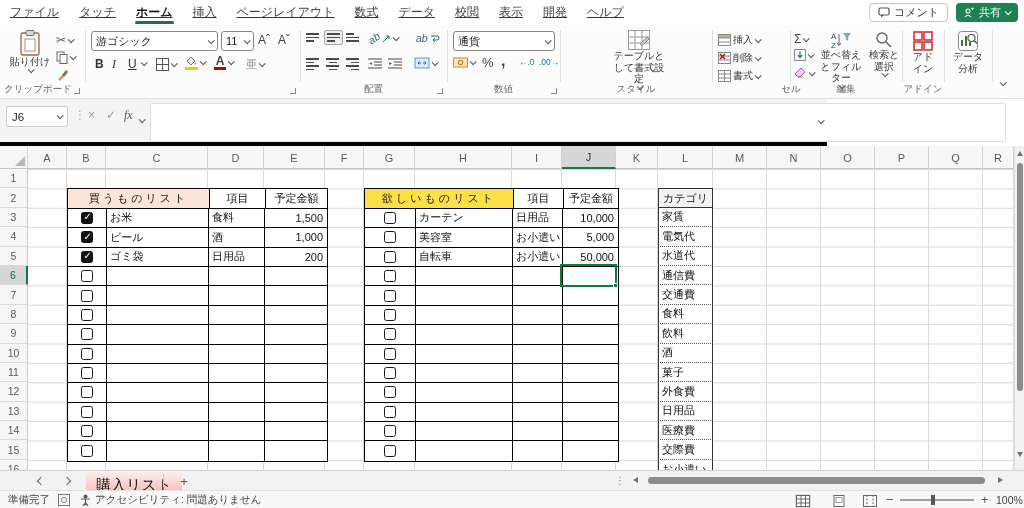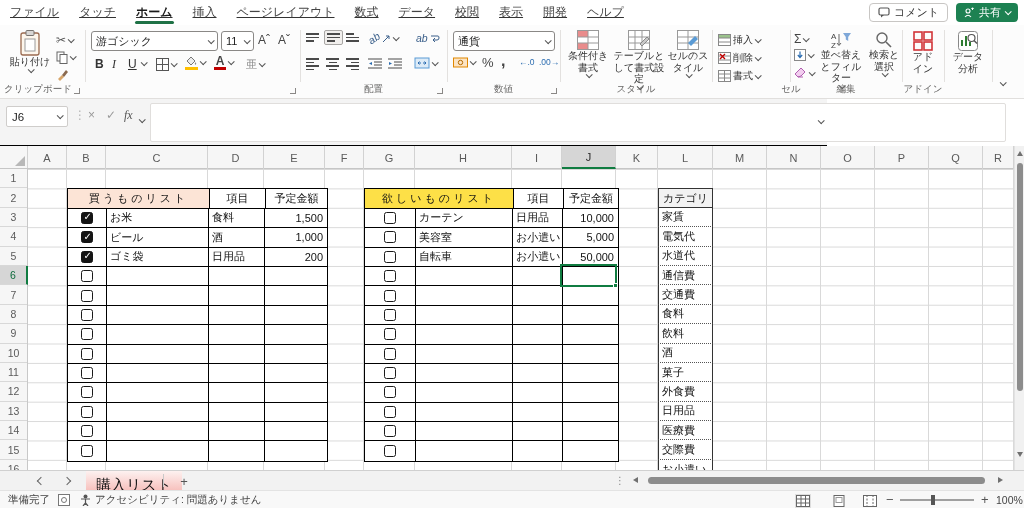--- a/index.html
+++ b/index.html
@@ -29,21 +29,21 @@
   .ico-borders { width:13px; height:13px; border:1px solid #555; background-image:linear-gradient(#555,#555),linear-gradient(#555,#555); background-size:1px 100%,100% 1px; background-position:center,center; background-repeat:no-repeat; }
   .bars { display:inline-flex; flex-direction:column; gap:2px; }
   .bars i { display:block; height:1.6px; background:#4a4a4a; }
   .boxed { border:1px solid #a8a6a4; background:#f1efed; border-radius:2px; padding:2px; }
   .redbar { width:12px; height:3px; background:#C00000; margin-top:0px; }
   .ylwbar { width:13px; height:3px; background:#FFC000; }
   .bigA { font-size:12px; font-weight:bold; color:#444; line-height:1; }
   .stack-ic { display:flex; flex-direction:column; align-items:center; }
 
   
-  #fbar { position:absolute; top:99px; left:0; width:827px; height:47px; background:#F4F4F4; border-bottom:1px solid #000000; }
+  #fbar { position:absolute; top:99px; left:0; width:827px; height:47px; background:#F4F4F4; border-bottom:4px solid #000000; }
   #namebox { position:absolute; left:6px; top:7px; width:62px; height:21px; background:#fff; border:1px solid #cfcdcb; border-radius:2px; display:flex; align-items:center; justify-content:space-between; padding:0 5px; font-size:11.5px; color:#222; }
   .fbtn { position:absolute; top:9px; font-size:12px; color:#9a9a9a; }
   #finput { position:absolute; left:150px; top:4px; width:856px; height:39px; background:#fff; border:1px solid #e0dedc; border-radius:2px; }
   #fexpand { position:absolute; right:4px; top:14px; }
 
   
   #sheet { position:absolute; top:146px; left:0; width:1024px; height:324px; background:#fff; }
   #colheads { position:absolute; top:0; left:0; height:23px; width:1014px; display:flex; border-bottom:1px solid #C6C6C6; background:#F6F6F6; }
   .chd { height:23px; border-right:1px solid #D2D2D2; display:flex; align-items:center; justify-content:center; font-size:11px; color:#5a5a5a; overflow:hidden; position:relative; }
   .chd.selc { background:#D6D6D6; border-bottom:2px solid #107C41; color:#2a2a2a; }
@@ -325,46 +325,27 @@
     </div>
   <div class="rsm" style="left:519px; top:32px; font-size:8.5px; color:#2b6cb0;">
       <span>←.0</span>
     </div>
   <div class="rsm" style="left:539px; top:32px; font-size:8.5px; color:#2b6cb0;">
       <span>.00→</span>
     </div>
   <div class="glabel" style="left:447px; width:113px;">数値</div>
   <div class="launch" style="left:551px;"></div>
 
-  <div class="rbtn-big" style="left:564px; top:5px; width:48px;">
-    <svg width="22" height="20">
-        <rect x="0.5" y="0.5" width="21" height="19" fill="#fff" stroke="#999"></rect>
-        <rect x="1" y="1" width="10" height="6" fill="#E98C8C"></rect>
-        <rect x="1" y="13" width="10" height="6" fill="#E98C8C"></rect>
-        <path d="M0 7 H22 M0 13 H22 M11 0 V20" stroke="#999"></path>
-      </svg>
-    <span style="width:48px;">条件付き書式</span>
-      <span class="car"></span>
-  </div>
   <div class="rbtn-big" style="left:614px; top:5px; width:50px;">
     <svg width="22" height="20">
         <rect x="0.5" y="0.5" width="21" height="19" fill="#fff" stroke="#999"></rect>
         <path d="M0 7 H22 M0 13 H22 M7 0 V20 M14 0 V20" stroke="#999"></path>
         <path d="M12 14 L19 7 L21 9 L14 16 Z" fill="#C9C9C9" stroke="#777" stroke-width="0.8"></path>
       </svg>
     <span style="width:56px;">テーブルとして書式設定</span>
-      <span class="car"></span>
-  </div>
-  <div class="rbtn-big" style="left:666px; top:5px; width:44px;">
-    <svg width="22" height="20">
-        <rect x="0.5" y="0.5" width="21" height="19" fill="#fff" stroke="#999"></rect>
-        <path d="M0 7 H22 M0 13 H22 M11 0 V20" stroke="#999"></path>
-        <path d="M11 13 L18 6 L21 9 L14 16 Z" fill="#5B9BD5"></path>
-      </svg>
-    <span style="width:44px;">セルのスタイル</span>
       <span class="car"></span>
   </div>
   <div class="glabel" style="left:560px; width:152px;">スタイル</div>
 
   <div class="rsm" style="left:718px; top:8px;">
       <svg width="13" height="12">
         <rect x="0.5" y="0.5" width="12" height="11" fill="#fff" stroke="#888"></rect>
         <rect x="1" y="1" width="11" height="3" fill="#9BC28C"></rect>
         <path d="M0 4 H13 M0 8 H13" stroke="#888"></path>
       </svg>

